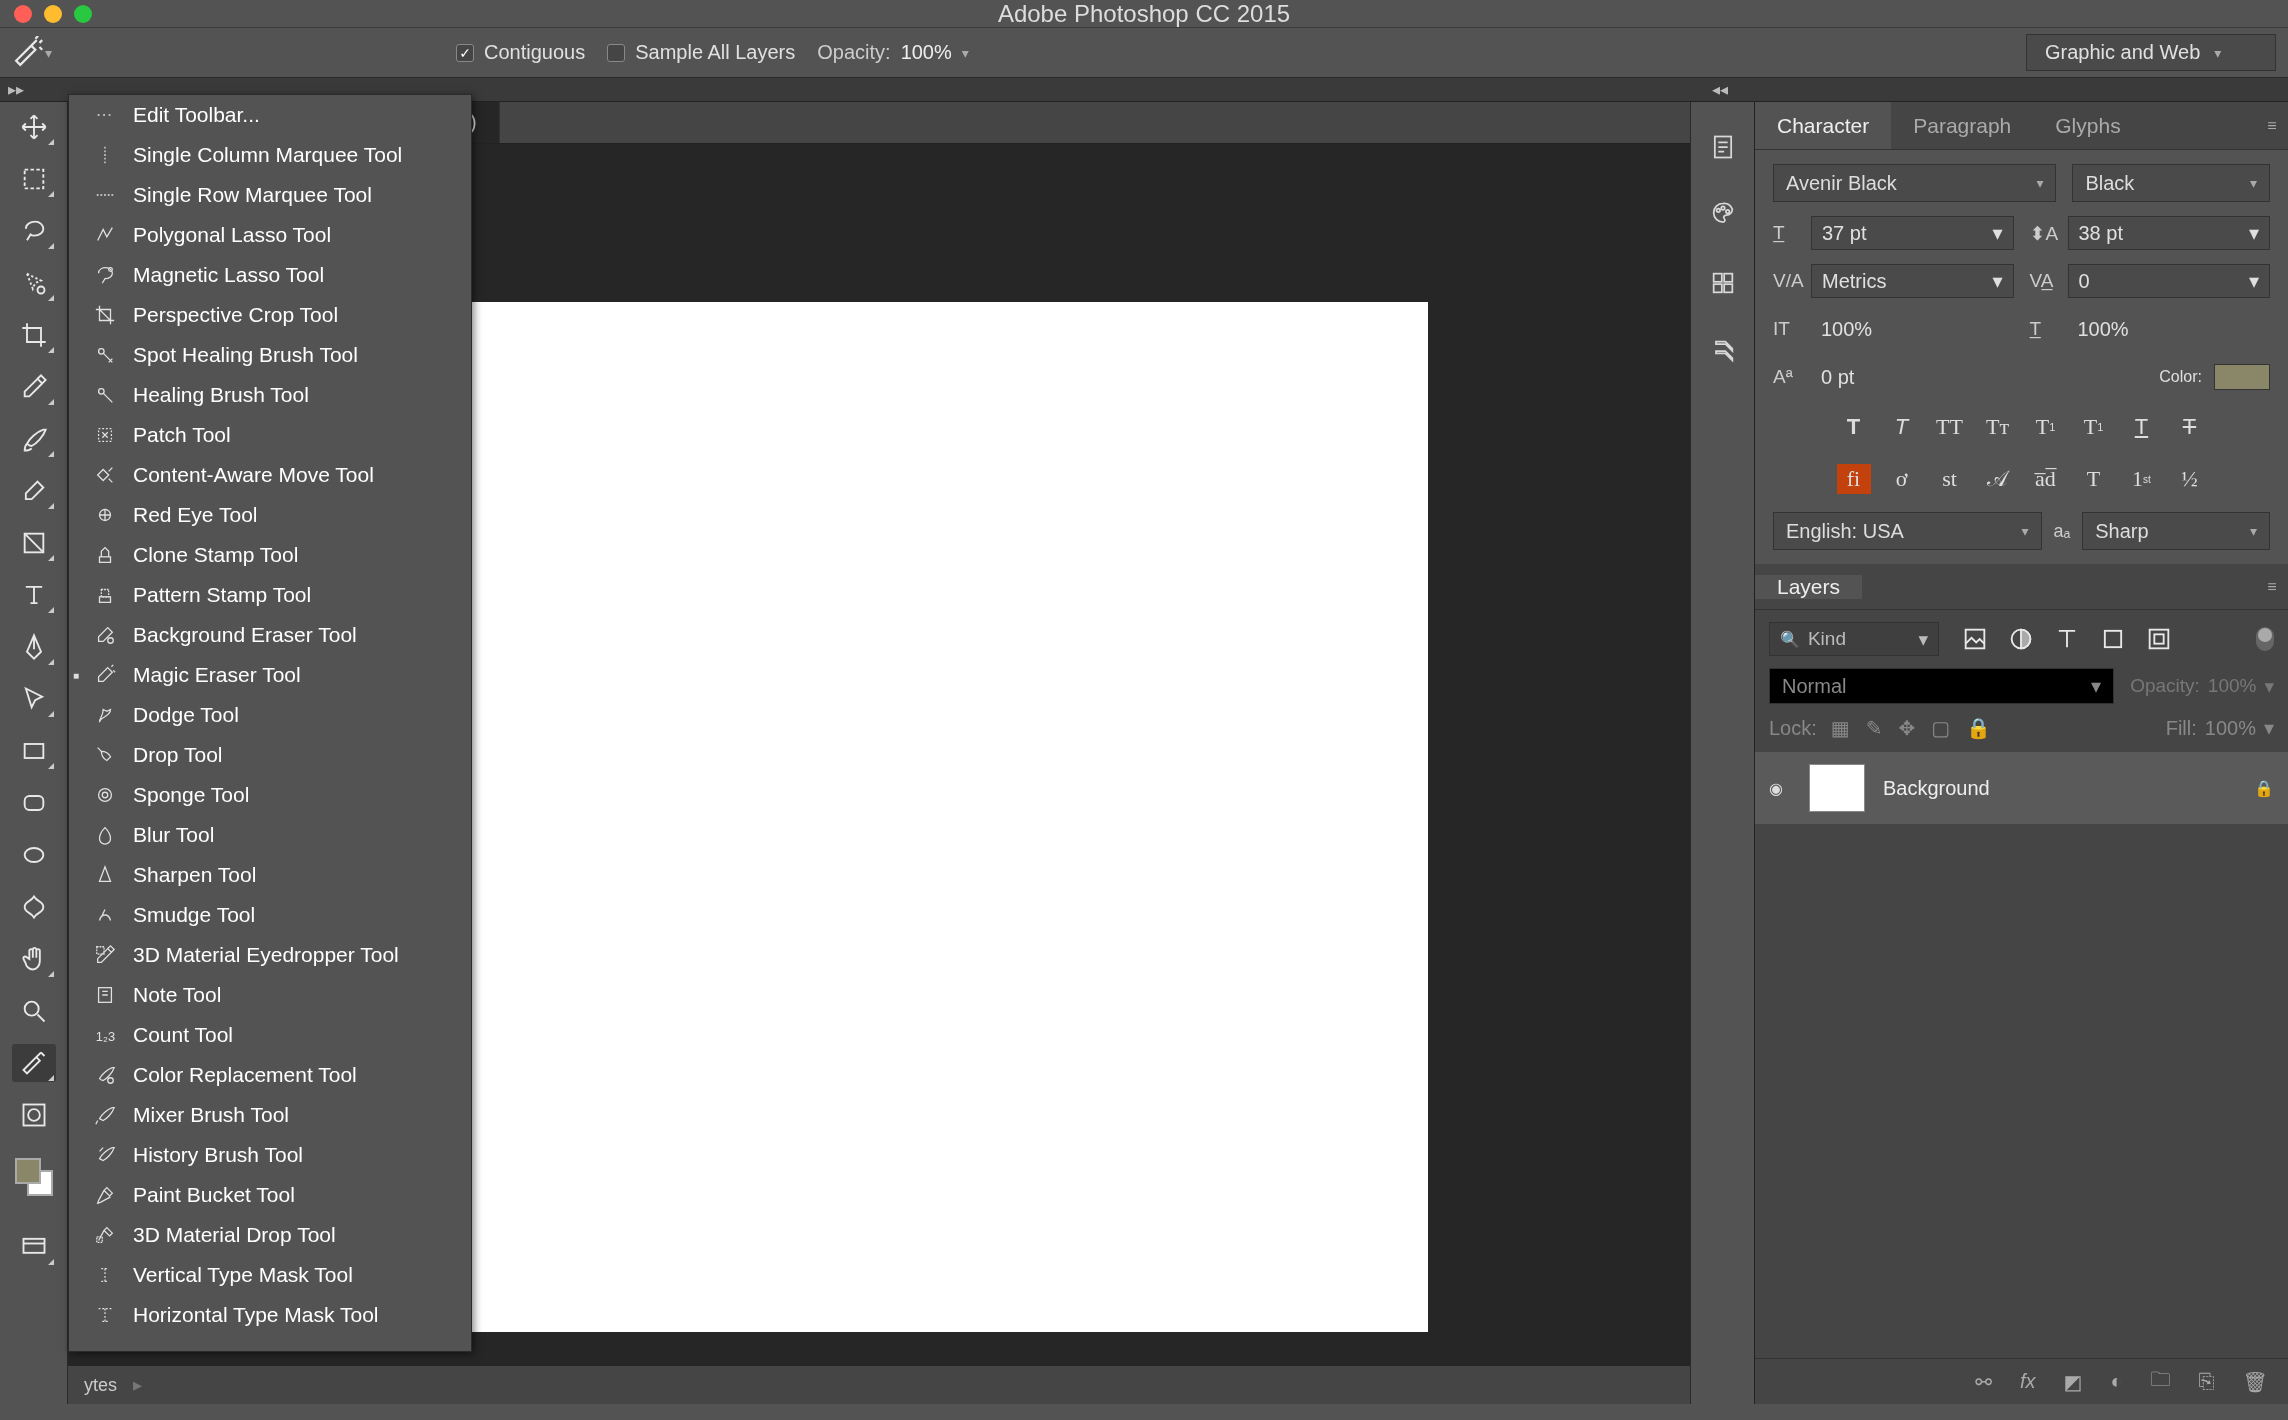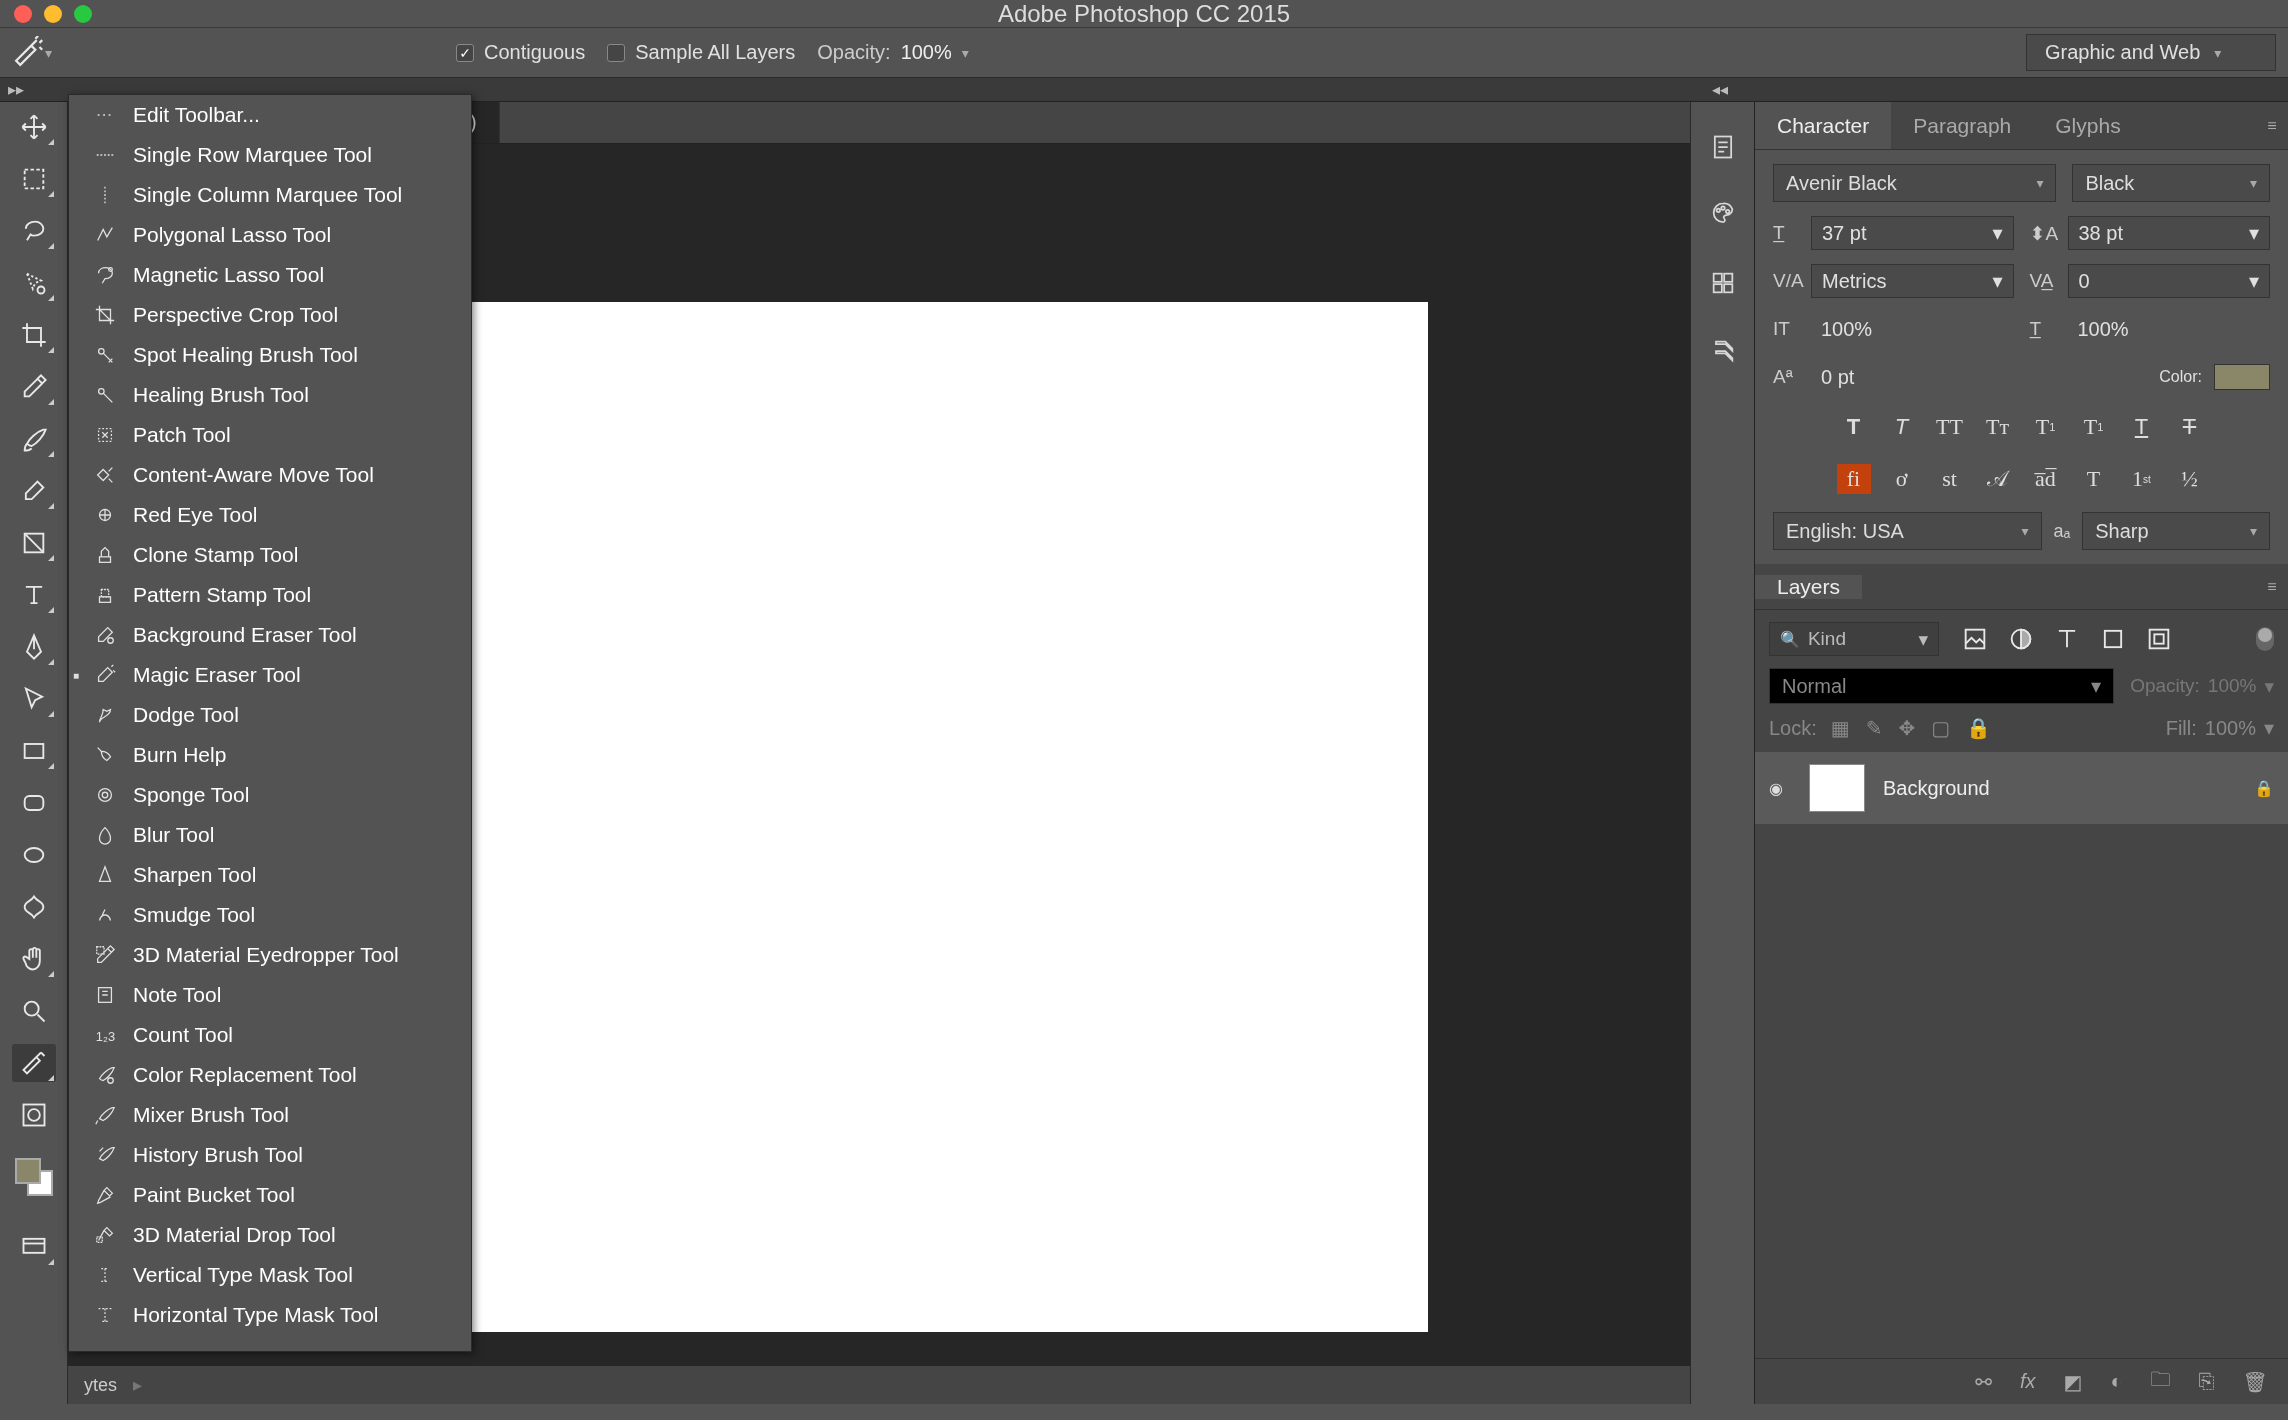--- a/index.html
+++ b/index.html
@@ -285,32 +285,32 @@
         <span class="ico">
           <svg viewBox="0 0 24 24">
             <path d="M4 12h2M10 12h2M16 12h2"></path>
           </svg>
         </span>
         <span>Edit Toolbar...</span>
       </div>
       <div class="fly-item">
         <span class="ico">
           <svg viewBox="0 0 24 24">
+            <path d="M12 3v18" stroke-dasharray="2 2"></path>
+          </svg>
+        </span>
+        <span>Single Column Marquee Tool</span>
+      </div>
+      <div class="fly-item">
+        <span class="ico">
+          <svg viewBox="0 0 24 24">
             <path d="M3 12h18" stroke-dasharray="2 2"></path>
           </svg>
         </span>
         <span>Single Row Marquee Tool</span>
-      </div>
-      <div class="fly-item">
-        <span class="ico">
-          <svg viewBox="0 0 24 24">
-            <path d="M12 3v18" stroke-dasharray="2 2"></path>
-          </svg>
-        </span>
-        <span>Single Column Marquee Tool</span>
       </div>
       <div class="fly-item">
         <span class="ico">
           <svg viewBox="0 0 24 24">
             <path d="M4 18L10 6l4 8 6-10"></path>
           </svg>
         </span>
         <span>Polygonal Lasso Tool</span>
       </div>
       <div class="fly-item">
@@ -418,21 +418,21 @@
         </span>
         <span>Dodge Tool</span>
       </div>
       <div class="fly-item">
         <span class="ico">
           <svg viewBox="0 0 24 24">
             <path d="M8 8c0 4 2 8 6 10l4-4c-2-4-6-6-10-6z"></path>
             <path d="M8 8L4 4"></path>
           </svg>
         </span>
-        <span>Burn Help</span>
+        <span>Drop Tool</span>
       </div>
       <div class="fly-item">
         <span class="ico">
           <svg viewBox="0 0 24 24">
             <circle cx="12" cy="12" r="7"></circle>
             <circle cx="12" cy="12" r="3"></circle>
           </svg>
         </span>
         <span>Sponge Tool</span>
       </div>

